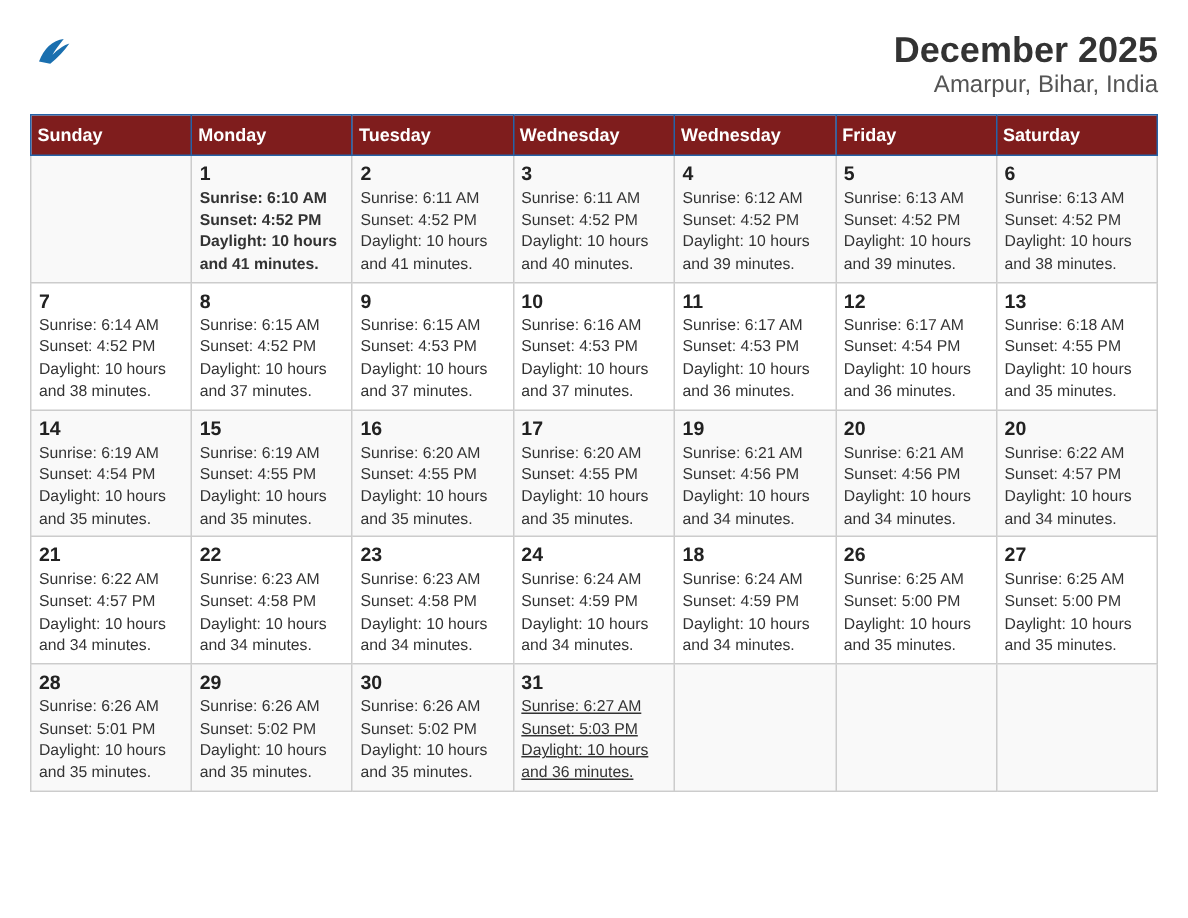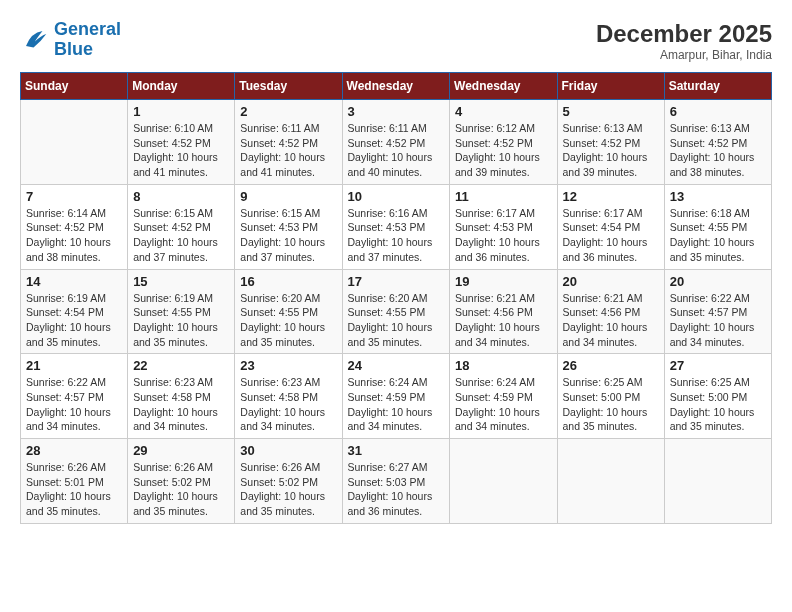--- a/index.html
+++ b/index.html
@@ -36,21 +36,21 @@
     }
     .title-block {
       text-align: right;
     }
     .month-title {
       font-size: 24px;
       font-weight: bold;
       color: #333;
     }
     .subtitle {
-      font-size: 12px;
+      font-size: 16px;
       color: #555;
     }
     table {
       width: 100%;
       border-collapse: collapse;
       font-size: 11px;
     }
     thead tr th {
       background-color: #7f1d1d;
       color: #fff;
@@ -89,24 +89,20 @@
     }
   </style>
 </head>
 <body>
 
 <div class="header">
   <div class="logo">
     <svg class="logo-bird" viewBox="0 0 40 40">
       <path d="M8 28 Q15 10 30 8 Q22 18 20 22 Q28 14 35 12 Q28 22 18 30 Z" fill="#1a6faf"></path>
     </svg>
-    <div class="logo-text">
-      <div><span>General</span></div>
-      <div style="color:#1a6faf;">Blue</div>
-    </div>
   </div>
   <div class="title-block">
     <div class="month-title">December 2025</div>
     <div class="subtitle">Amarpur, Bihar, India</div>
   </div>
 </div>
 
 <table>
   <thead>
     <tr>
@@ -117,21 +113,21 @@
         <th>Wednesday</th>
         <th>Friday</th>
         <th>Saturday</th>
       </tr>
   </thead>
   <tbody id="calendar-body">
   <tr>
         <td class="empty"></td>
         <td>
           <div class="day-num">1</div>
-          <div class="day-info" style="white-space: pre-line;">Sunrise: 6:10 AM
+          <div class="day-info" style="white-space: pre-line; font-weight: bold;">Sunrise: 6:10 AM
 Sunset: 4:52 PM
 Daylight: 10 hours
 and 41 minutes.</div>
         </td>
         <td>
           <div class="day-num">2</div>
           <div class="day-info" style="white-space: pre-line;">Sunrise: 6:11 AM
 Sunset: 4:52 PM
 Daylight: 10 hours
 and 41 minutes.</div>
@@ -335,21 +331,21 @@
         </td>
         <td>
           <div class="day-num">30</div>
           <div class="day-info" style="white-space: pre-line;">Sunrise: 6:26 AM
 Sunset: 5:02 PM
 Daylight: 10 hours
 and 35 minutes.</div>
         </td>
         <td>
           <div class="day-num">31</div>
-          <div class="day-info" style="white-space: pre-line;">Sunrise: 6:27 AM
+          <div class="day-info" style="white-space: pre-line; text-decoration: underline;">Sunrise: 6:27 AM
 Sunset: 5:03 PM
 Daylight: 10 hours
 and 36 minutes.</div>
         </td>
         <td class="empty"></td>
         <td class="empty"></td>
         <td class="empty"></td>
       </tr>
     </tbody>
 </table>

